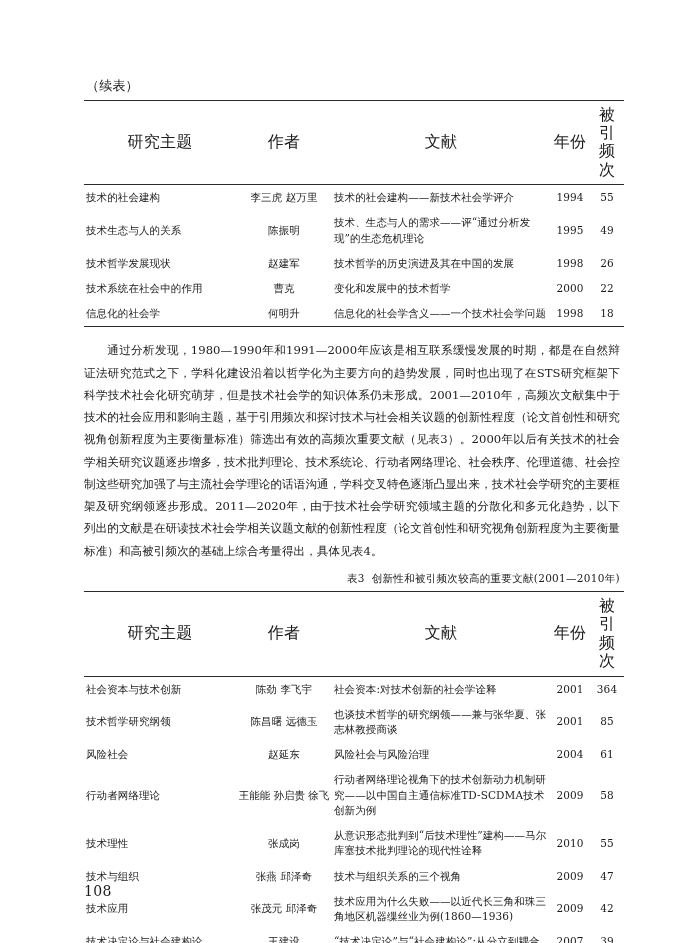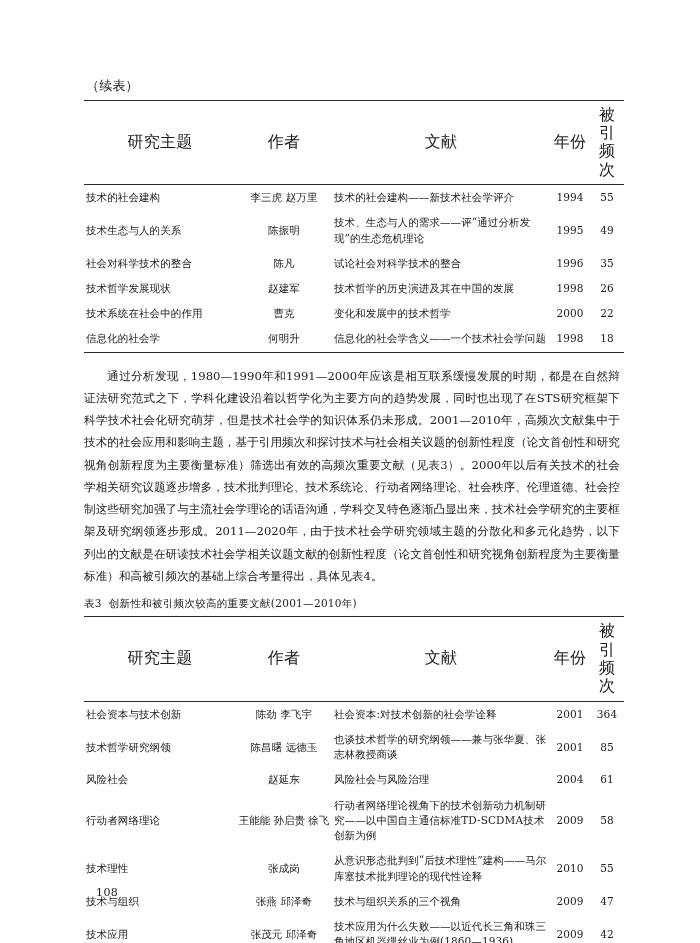--- a/index.html
+++ b/index.html
@@ -74,32 +74,32 @@
     text-align: justify;
     text-justify: inter-ideograph;
     margin: 12px 0 10px 0;
     text-indent: 2em;
     letter-spacing: 0.05px;
   }
 
   
   .table-caption {
     font-size: 10.5px;
-    text-align: left;
+    text-align: right;
     margin: 2px 0 5px 0;
     letter-spacing: 0.3px;
   }
   .table-caption .cap-num { margin-right: 7px; }
 
   
   .page-number {
     position: absolute;
-    left: 96px;
+    left: 84px;
     bottom: 44px;
-    font-size: 11px;
+    font-size: 14px;
     letter-spacing: 0.4px;
   }
 </style>
 </head>
 <body>
 
 <div class="page">
 
   <div class="cont-label">（续表）</div>
 
@@ -125,27 +125,20 @@
         <td class="c-cites">55</td>
       </tr>
       <tr>
         <td class="c-topic">技术生态与人的关系</td>
         <td class="c-author">陈振明</td>
         <td class="c-doc">技术、生态与人的需求——评“通过分析发现”的生态危机理论</td>
         <td class="c-year">1995</td>
         <td class="c-cites">49</td>
       </tr>
       <tr>
-        <td class="c-topic">社会对科学技术的整合</td>
-        <td class="c-author">陈凡</td>
-        <td class="c-doc">试论社会对科学技术的整合</td>
-        <td class="c-year">1996</td>
-        <td class="c-cites">35</td>
-      </tr>
-      <tr>
         <td class="c-topic">技术哲学发展现状</td>
         <td class="c-author">赵建军</td>
         <td class="c-doc">技术哲学的历史演进及其在中国的发展</td>
         <td class="c-year">1998</td>
         <td class="c-cites">26</td>
       </tr>
       <tr>
         <td class="c-topic">技术系统在社会中的作用</td>
         <td class="c-author">曹克</td>
         <td class="c-doc">变化和发展中的技术哲学</td>

